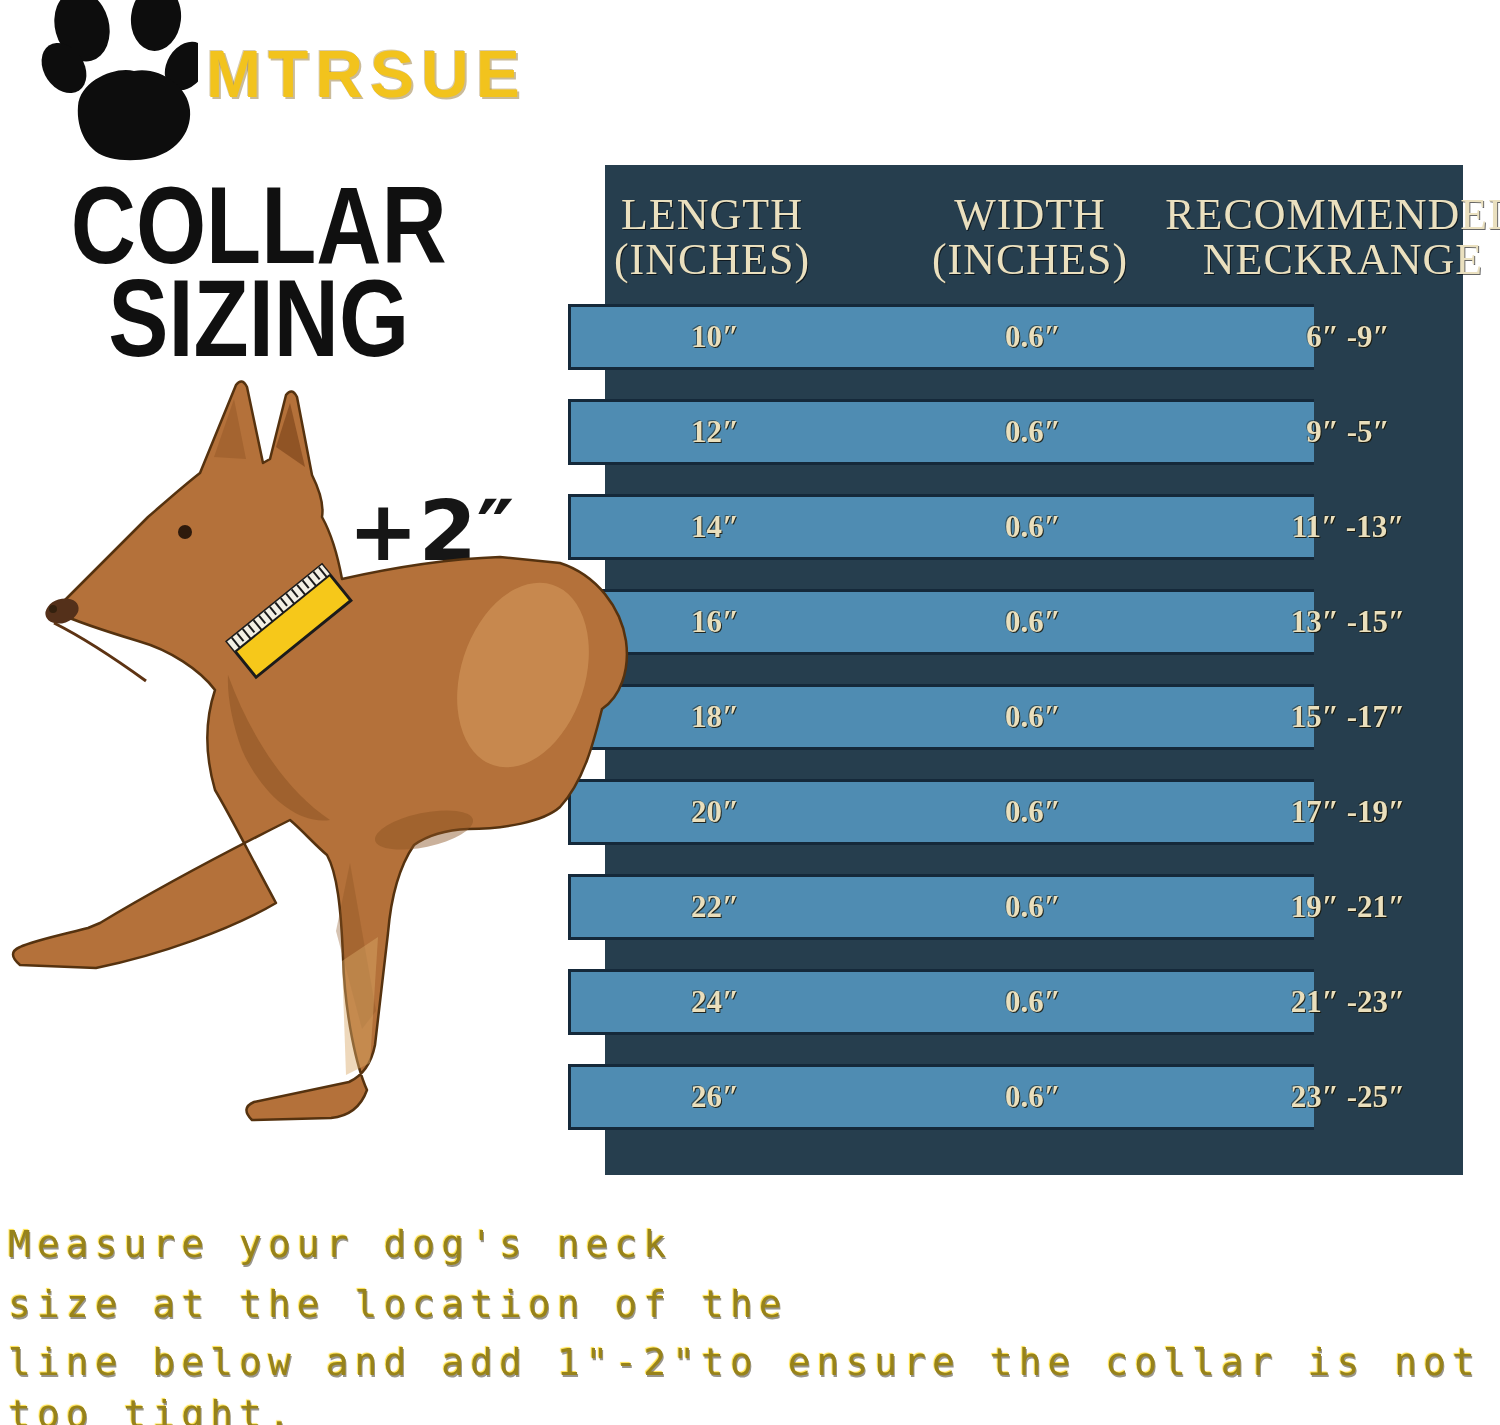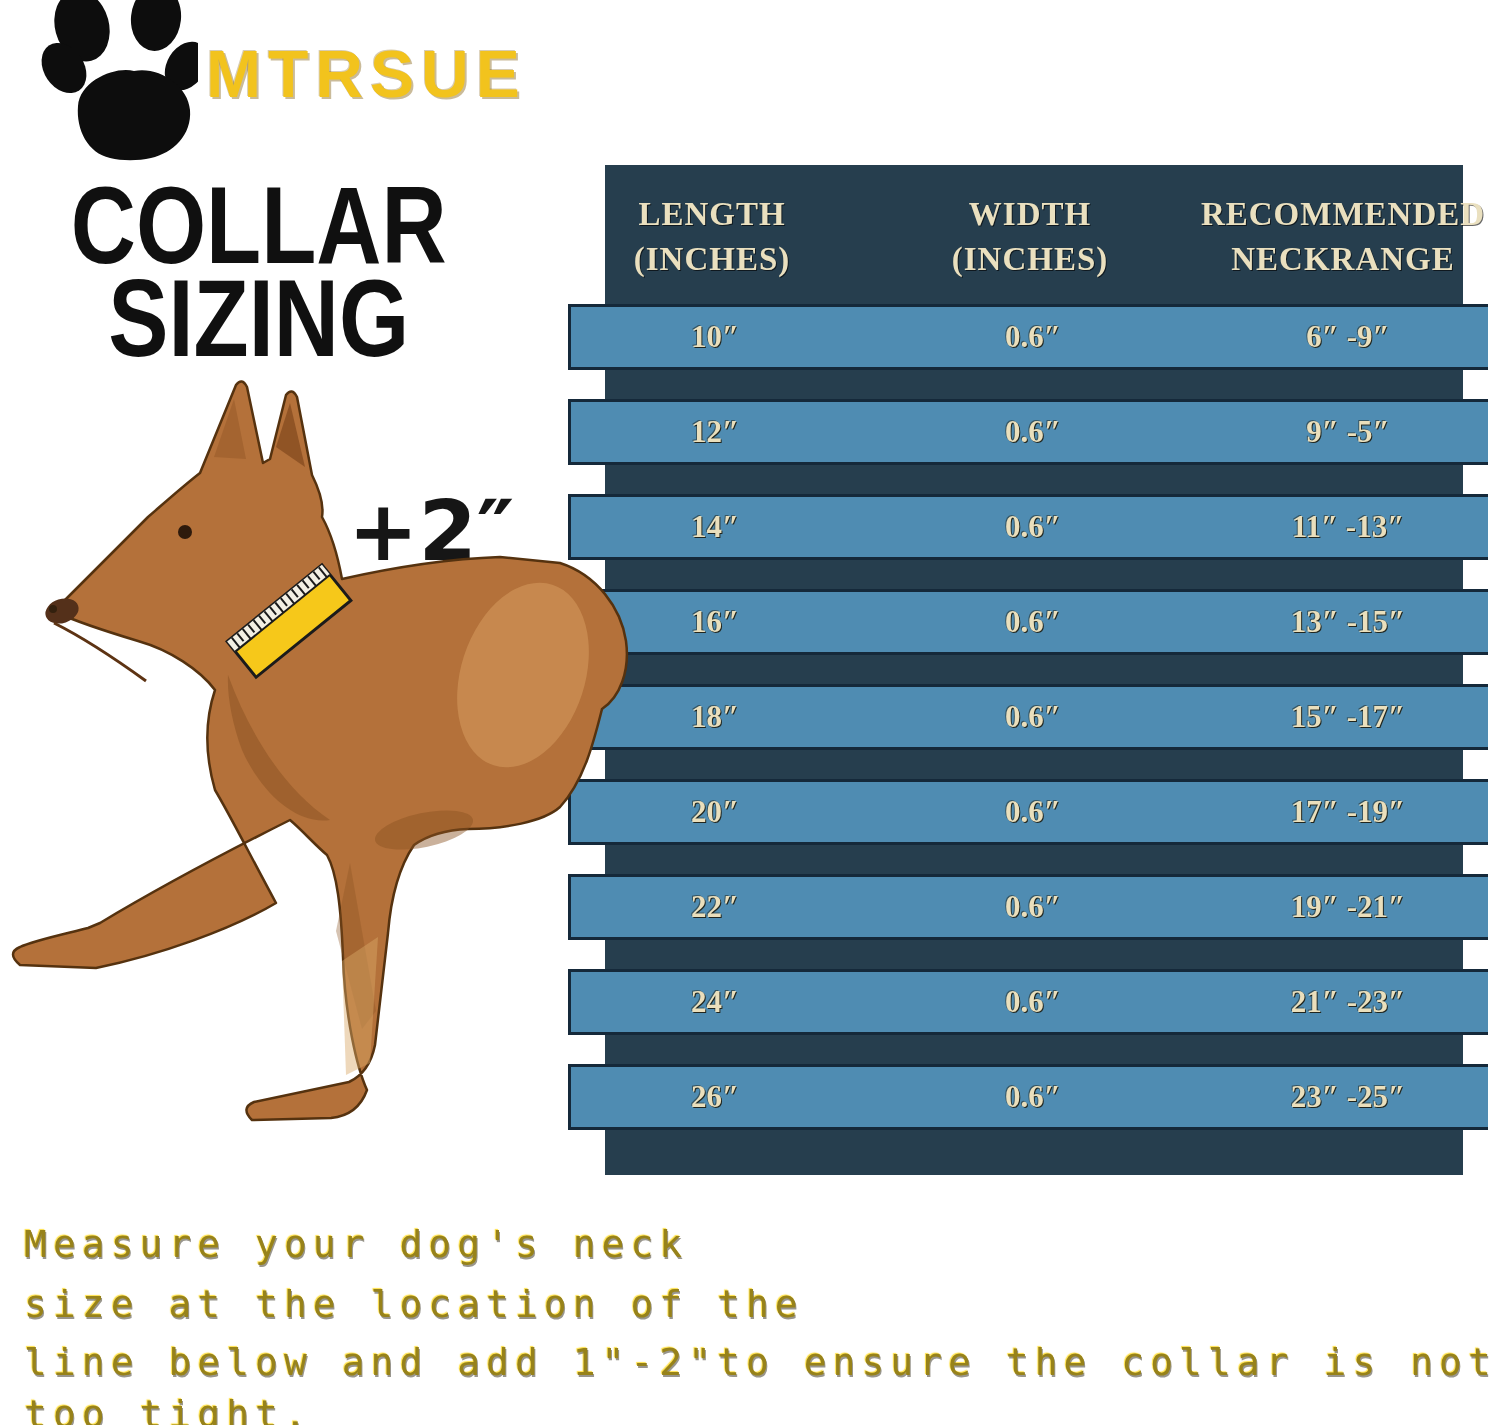--- a/index.html
+++ b/index.html
@@ -27,40 +27,40 @@
     font-family:"DejaVu Sans",sans-serif;font-weight:bold;
     font-size:84px;color:#161616;white-space:nowrap;
   }
   
   .table-bg{
     position:absolute;left:605px;top:165px;width:858px;height:1010px;
     background:#263e4e;z-index:1;
   }
   .hdr{
     position:absolute;top:192px;z-index:3;transform:translateX(-50%);
-    text-align:center;font-family:"Liberation Serif",serif;font-weight:bold;
-    font-size:33px;line-height:45px;color:#eae0bf;letter-spacing:1px;
+    text-align:center;font-family:"Liberation Serif",serif;font-weight:normal;
+    font-size:44px;line-height:45px;color:#eae0bf;letter-spacing:1px;
     text-shadow:1px 1px 0 rgba(0,0,0,.6);white-space:nowrap;
   }
   .bar{
-    position:absolute;left:568px;width:920px;height:66px;box-sizing:border-box;
+    position:absolute;left:568px;width:746px;height:66px;box-sizing:border-box;
     background:#4f8cb2;border:3px solid #15293a;border-right:none;z-index:2;
   }
   .bar .cell{
     position:absolute;top:50%;transform:translate(-50%,-50%);
     font-family:"Liberation Serif",serif;font-weight:bold;font-size:31px;
     color:#eadfbc;white-space:nowrap;
     text-shadow:1px 1px 0 rgba(25,20,5,.85), -1px -1px 0 rgba(25,20,5,.45);
   }
   .cell.c1{left:144px;} .cell.c2{left:462px;} .cell.c3{left:777px;}
   
   .dog{position:absolute;left:0;top:375px;width:660px;height:770px;z-index:5;}
   
   .footer-line{
-    position:absolute;left:24px;z-index:6;
+    position:absolute;left:8px;z-index:6;
     font-family:"DejaVu Sans Mono",monospace;font-size:38px;letter-spacing:6px;
     color:#97821a;white-space:nowrap;
     text-shadow:1px 2px 0 rgba(70,64,48,.55), -1px -1px 1px rgba(255,220,40,.85);
   }
   .fl1{top:1222px;} .fl2{top:1282px;} .fl3{top:1340px;} .fl4{top:1392px;}
 </style>
 </head>
 <body>
 
 <div class="canvas">

